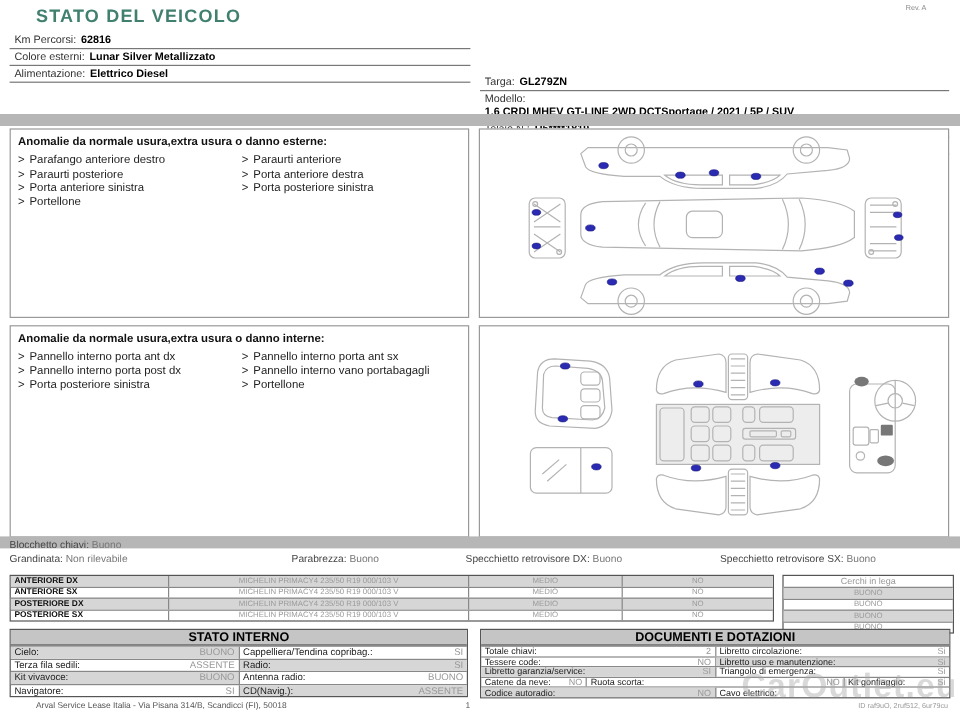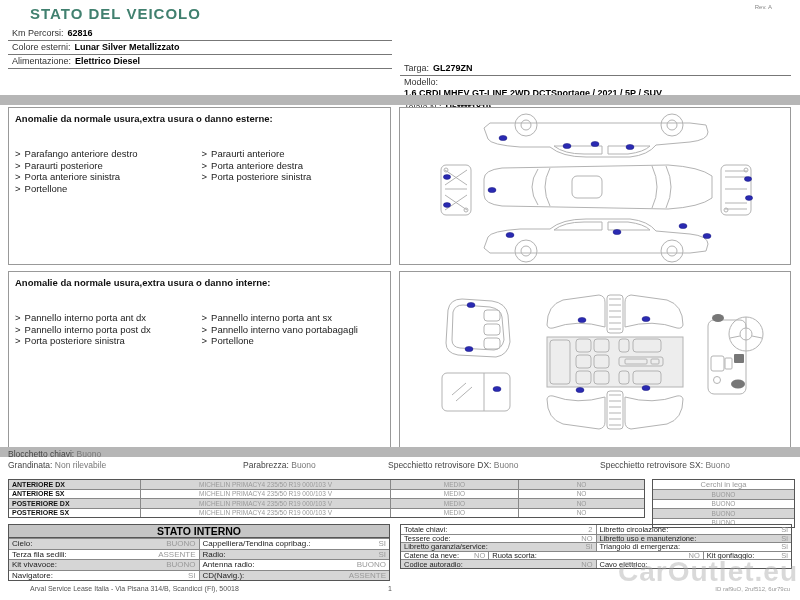--- a/index.html
+++ b/index.html
@@ -18,21 +18,21 @@
   .info-row { display:flex; border-bottom:1px solid #777; padding:1px 2px 1px 4px; min-height:12px; line-height:11px; }
   .info-row .lbl { color:#333; margin-right:4px; white-space:nowrap; }
   .info-row .val { font-weight:bold; color:#000; }
 
   
   .graybar { left:0; width:800px; height:10px; background:#b6b6b6; }
 
   
   .panel { border:1px solid #999; background:#fff; }
   .panel-title { font-size:9.5px; font-weight:bold; padding:5px 6px 2px 6px; color:#111; }
-  .anom-cols { display:flex; padding:2px 4px;margin-top:20px; }
+  .anom-cols { display:flex; padding:2px 4px; }
   .anom-cols ul { list-style:none; margin:0; padding:0; width:50%; }
   .anom-cols li { font-size:9.5px; line-height:11.5px; color:#222; }
   .anom-cols .mk { margin:0 4px 0 2px; }
 
   .diagram-box { background:#fff; }
   svg .ln { fill:none; stroke:#b3b3b3; stroke-width:1; }
   svg .lnf { fill:#ededed; stroke:#b3b3b3; stroke-width:1; }
   svg .dk { fill:#777; stroke:none; }
   svg .dot { fill:#2a2ab2; stroke:#1a1a80; stroke-width:0.5; }
 
@@ -379,20 +379,21 @@
         <span class="val">SI</span>
       </div>
     <div class="bcell shade">
         <span class="lbl">CD(Navig.):</span>
         <span class="val">ASSENTE</span>
       </div>
   </div>
 </div>
 
 <div class="abs btbl doc-rows" style="left:400px; top:524px; width:392px;">
+  <div class="btbl-head">DOCUMENTI E DOTAZIONI</div>
   <div class="brow">
     <div class="bcell">
         <span class="lbl">Totale chiavi:</span>
         <span class="val">2</span>
       </div>
     <div class="bcell">
         <span class="lbl">Libretto circolazione:</span>
         <span class="val">Si</span>
       </div>
   </div>

